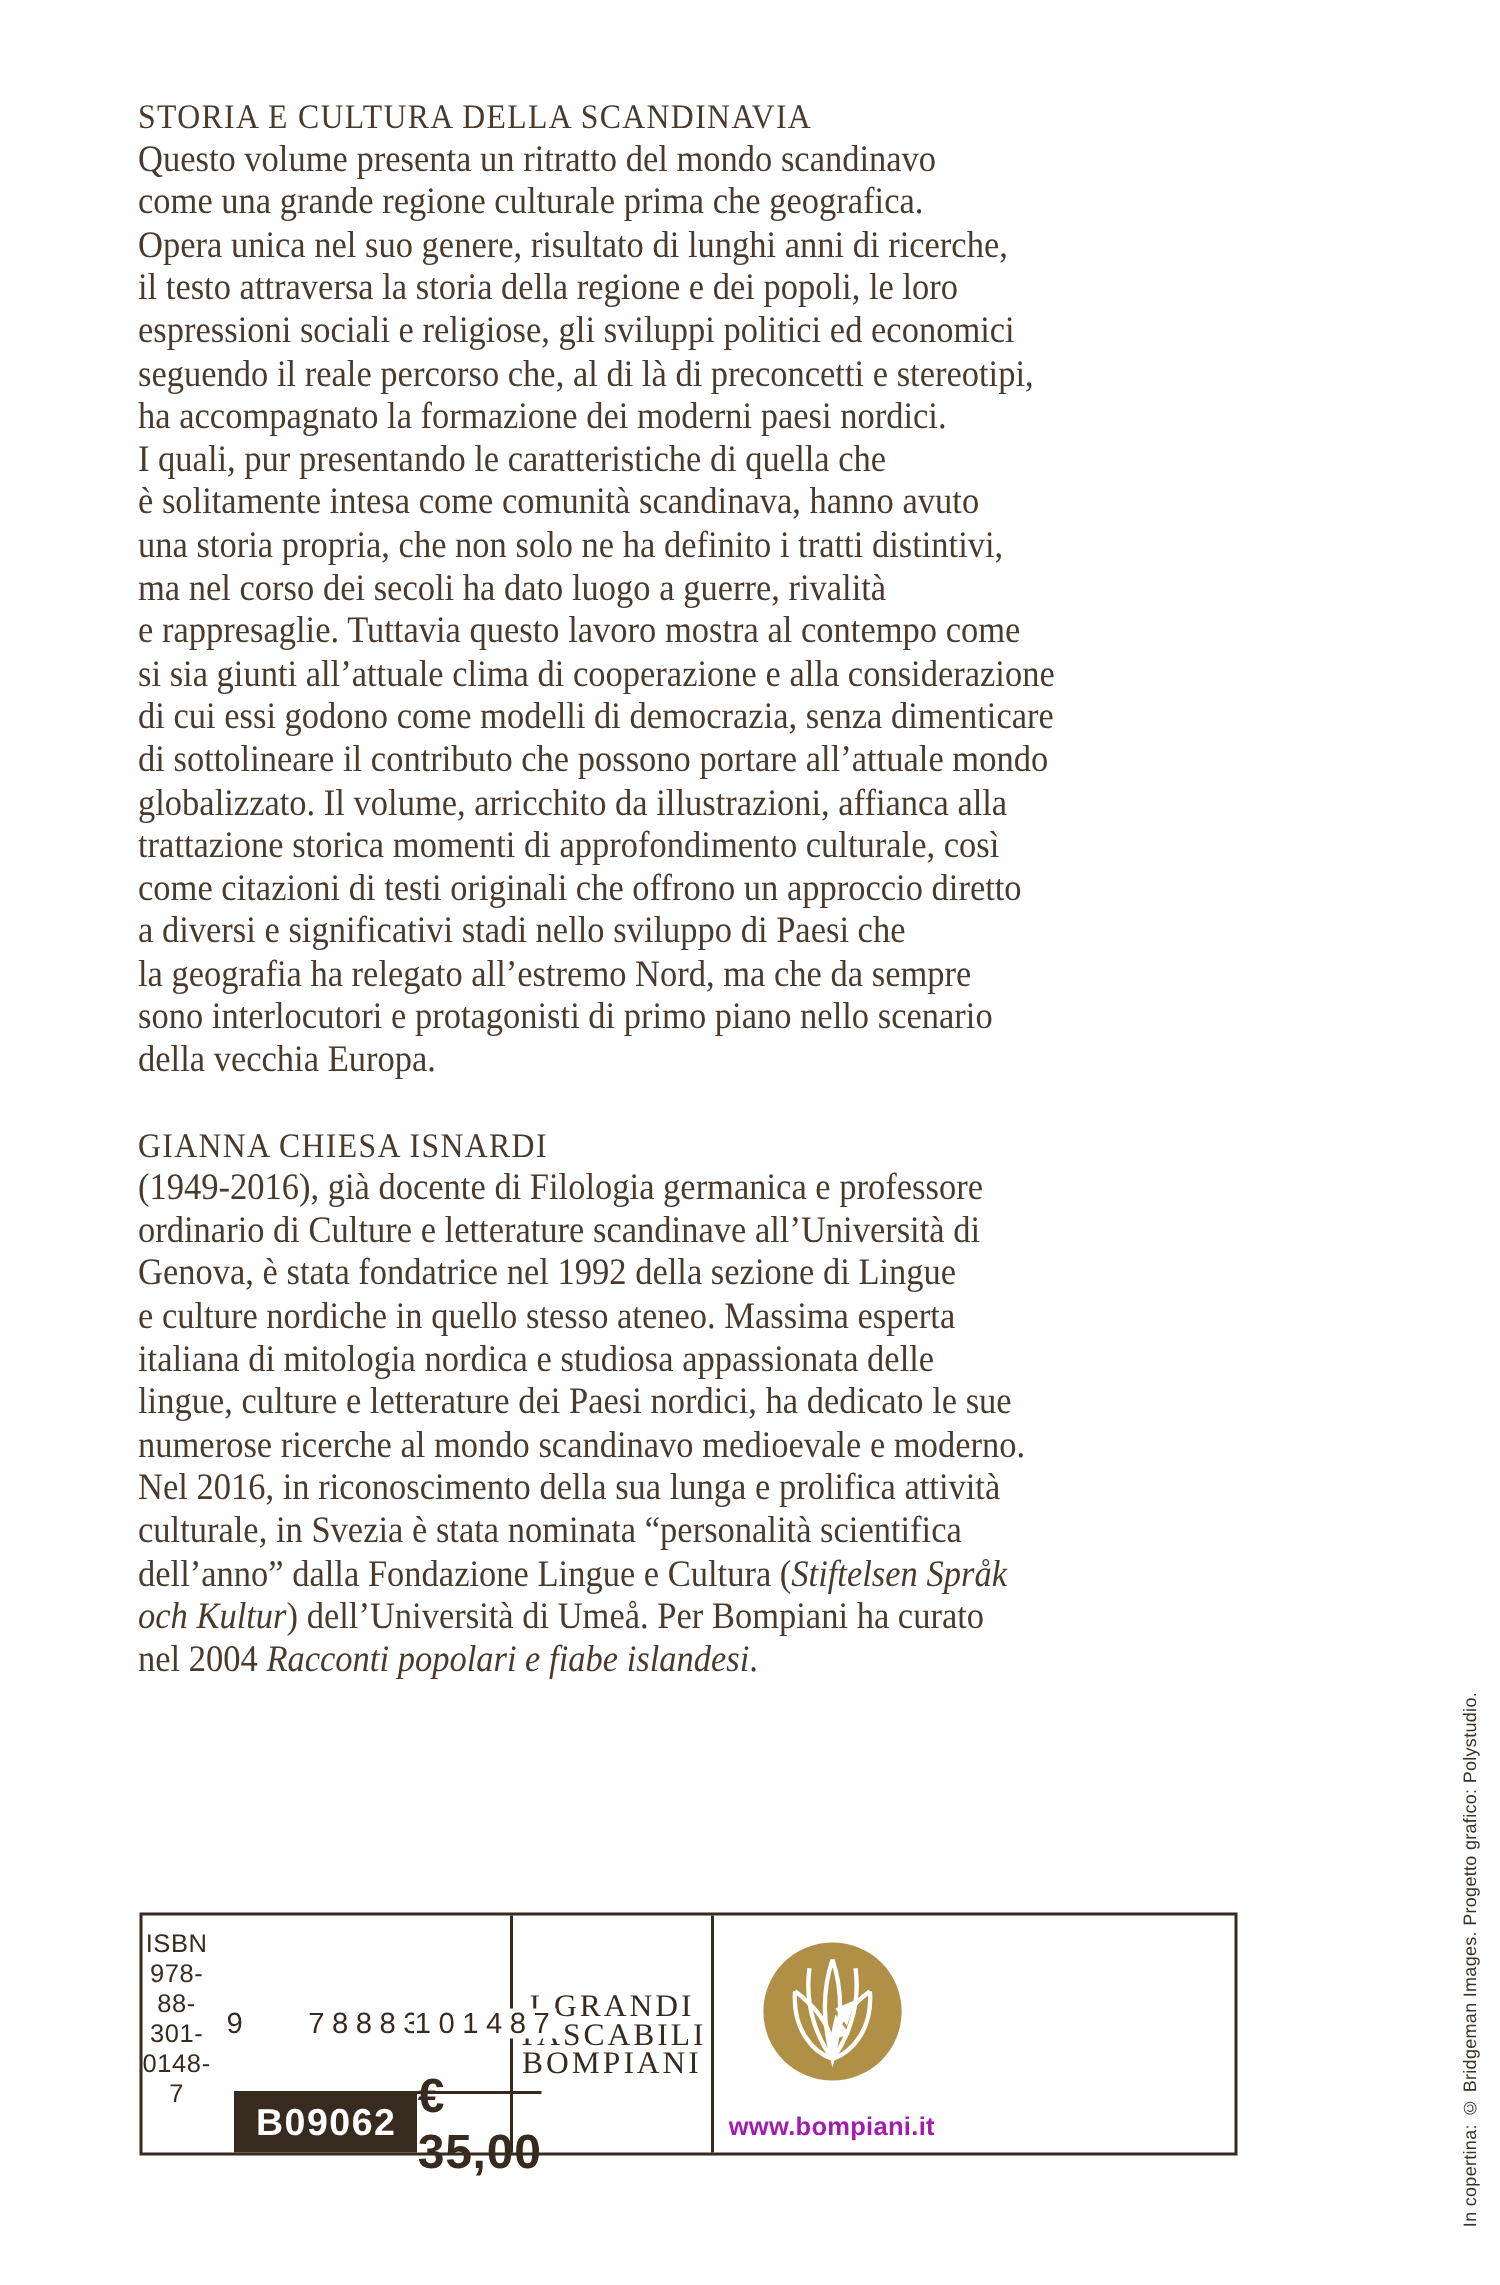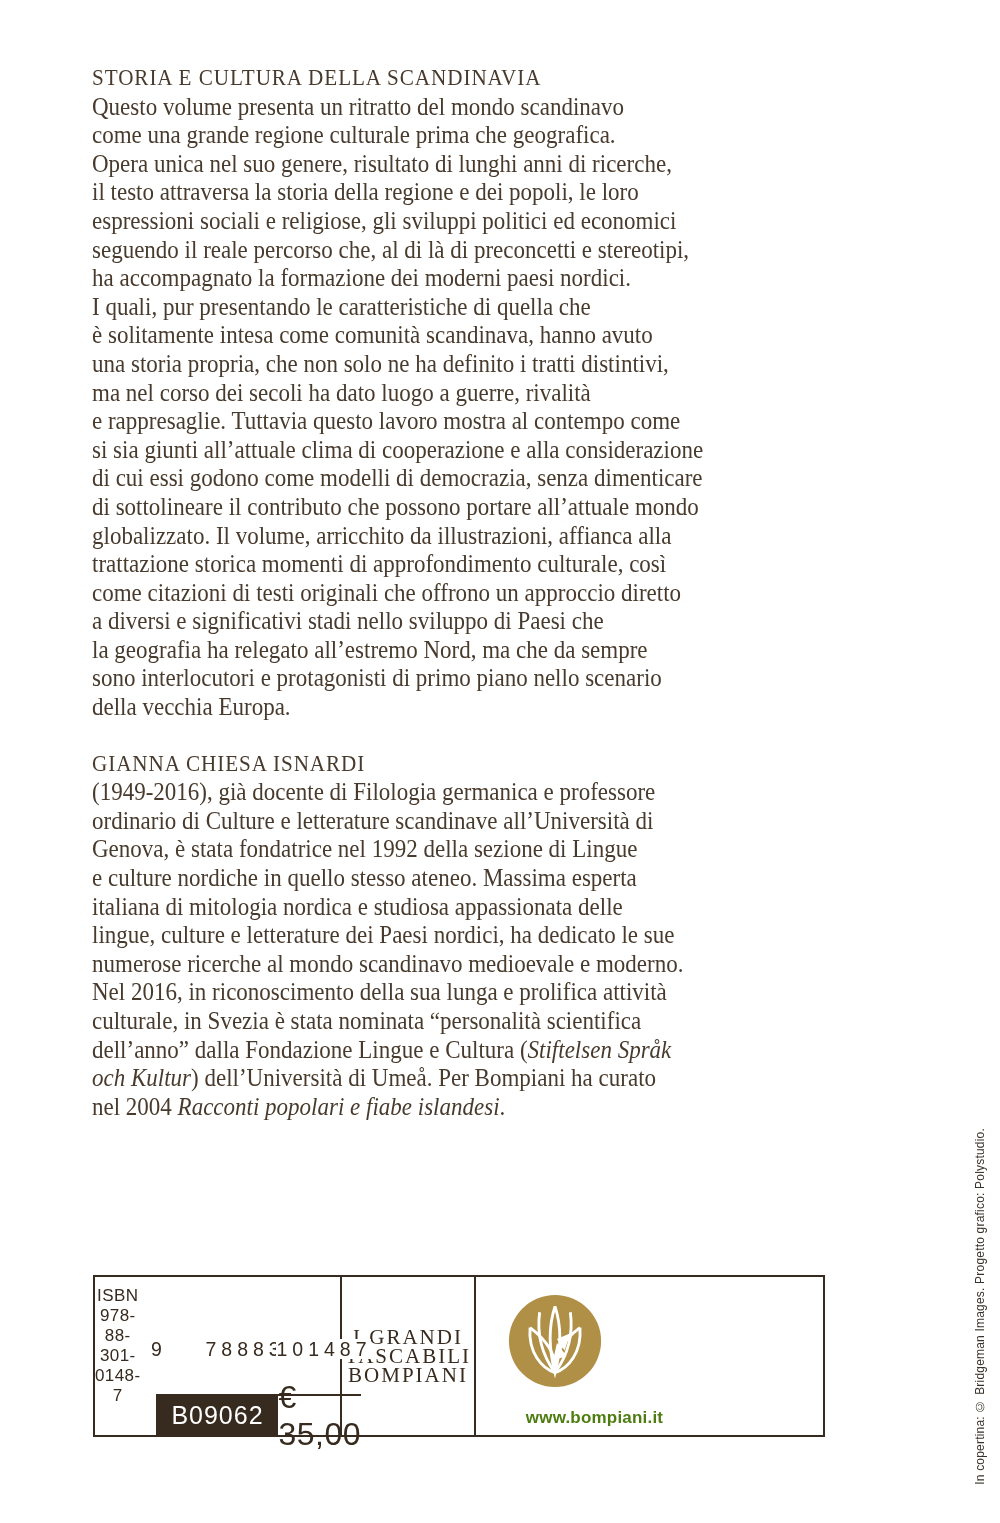--- a/index.html
+++ b/index.html
@@ -47,21 +47,21 @@
     position:absolute;bottom:-1px;left:0;width:100%;height:20px;
     font-family:"Liberation Sans", sans-serif;font-size:19.5px;line-height:20px;
     color:var(--dark);
   }
   .ean-digits span{position:absolute;bottom:0;background:#fff;text-align:center;}
   .d-first{left:-2px;width:16px;background:transparent !important;}
   .d-g1{left:21px;width:95px;letter-spacing:5px;padding-left:34px;}
   .d-g2{left:126px;width:95px;letter-spacing:5px;}
   .price-row{
     margin-top:auto;height:39px;border-top:2px solid var(--dark);display:flex;
-    font-family:"Liberation Sans", sans-serif;font-weight:normal;
+    font-family:"Liberation Sans", sans-serif;font-weight:bold;
   }
   .code-box{
     width:122px;background:var(--dark);color:#fff;font-size:25px;
     display:flex;align-items:center;justify-content:center;letter-spacing:1px;
   }
   .price-box{
     flex:1;display:flex;align-items:center;justify-content:center;
     font-size:32px;color:var(--dark);letter-spacing:0.5px;
   }
   .cell-series{
@@ -75,21 +75,21 @@
   .cell-logo{position:relative;border-left:2px solid var(--dark);}
   .cell-logo.bompiani{width:159px;}
   .cell-logo.giunti{flex:1;}
   .logo{
     position:absolute;top:16px;left:50%;transform:translateX(-50%);
     width:96px;height:96px;
   }
   .site{
     position:absolute;bottom:7px;left:0;width:100%;text-align:center;
     font-family:"Liberation Sans", sans-serif;font-weight:bold;font-size:17px;
-    color:#4d7c0f;letter-spacing:0.2px;padding-left:40px;
+    color:#a21caf;letter-spacing:0.2px;
   }
   
   .spine-note{
     position:absolute;right:13px;bottom:38px;
     writing-mode:vertical-rl;transform:rotate(180deg);
     font-family:"Liberation Sans", sans-serif;font-size:12px;
     letter-spacing:0.2px;color:#39322a;white-space:nowrap;
   }
 </style>
 </head>

